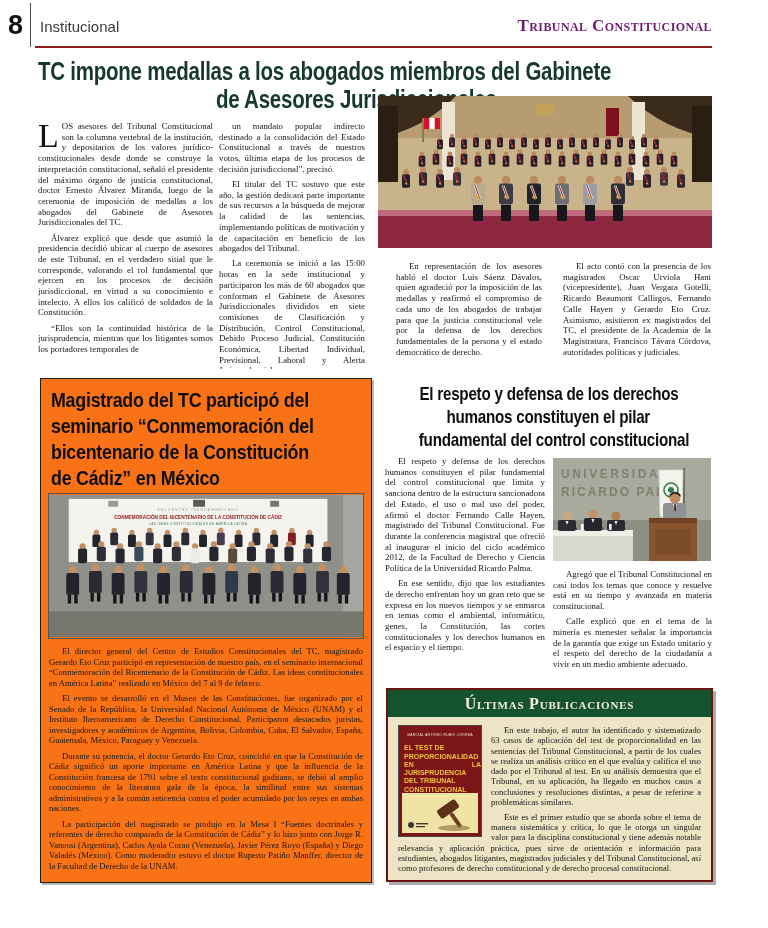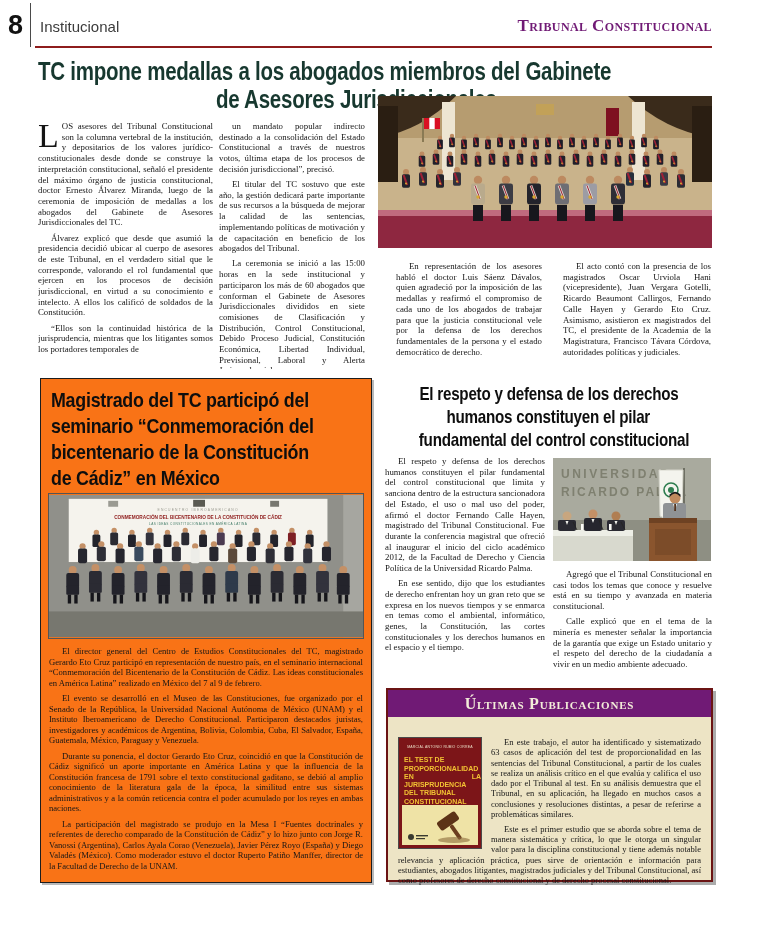--- a/index.html
+++ b/index.html
@@ -32,24 +32,24 @@
   
   .box2{position:absolute;left:40px;top:378px;width:332px;height:505px;border:1px solid #1d1d1d;
         box-sizing:border-box;background:#f97316;box-shadow:2px 2px 0 #b9b9b9;}
   .box2-body{position:absolute;left:8px;right:8px;top:267px;bottom:4px;text-align:justify;
              font-size:8.6px;line-height:10.5px;overflow:hidden;}
   .box2-body .para{margin:0 0 5px 0;}
 
   
   .pubs{position:absolute;left:386px;top:688px;width:327px;height:194px;box-sizing:border-box;
         border:2px solid #6B1414;background:#EDE4C5;box-shadow:3px 3px 0 #ababab;}
-  .pubs-bar{height:27px;line-height:27px;background:#701a75;text-align:center;
+  .pubs-bar{height:27px;line-height:27px;background:#14532d;text-align:center;
             font-family:"Liberation Serif",serif;font-variant:small-caps;font-weight:bold;
             font-size:16px;color:#F3ECD9;letter-spacing:.8px;}
-  .pubs-body{padding:8px 10px 23px 10px;text-align:justify;font-size:8.5px;line-height:10.3px;overflow:hidden;margin-top:12px;}
+  .pubs-body{padding:8px 10px 23px 10px;text-align:justify;font-size:8.5px;line-height:10.3px;overflow:hidden;}
   .pubs-body .para{margin:0 0 4.5px 0;}
 
   
   .cover{float:left;width:84px;height:112px;margin:0 9px 2px 0;background:#7C1518;
          border:1px solid #4a4a4a;position:relative;box-sizing:border-box;}
   .cover-author{margin-top:4px;text-align:center;font-family:"Liberation Sans",sans-serif;
                 font-size:3.5px;color:#E8D9C2;letter-spacing:.2px;}
   .cover-title{margin:4px 0 0 5px;font-family:"Liberation Sans",sans-serif;font-weight:bold;
                font-size:7px;line-height:8.3px;color:#F2C233;}
   .cover-panel{position:absolute;left:3px;right:3px;bottom:3px;height:40px;background:#EFE3A6;}

